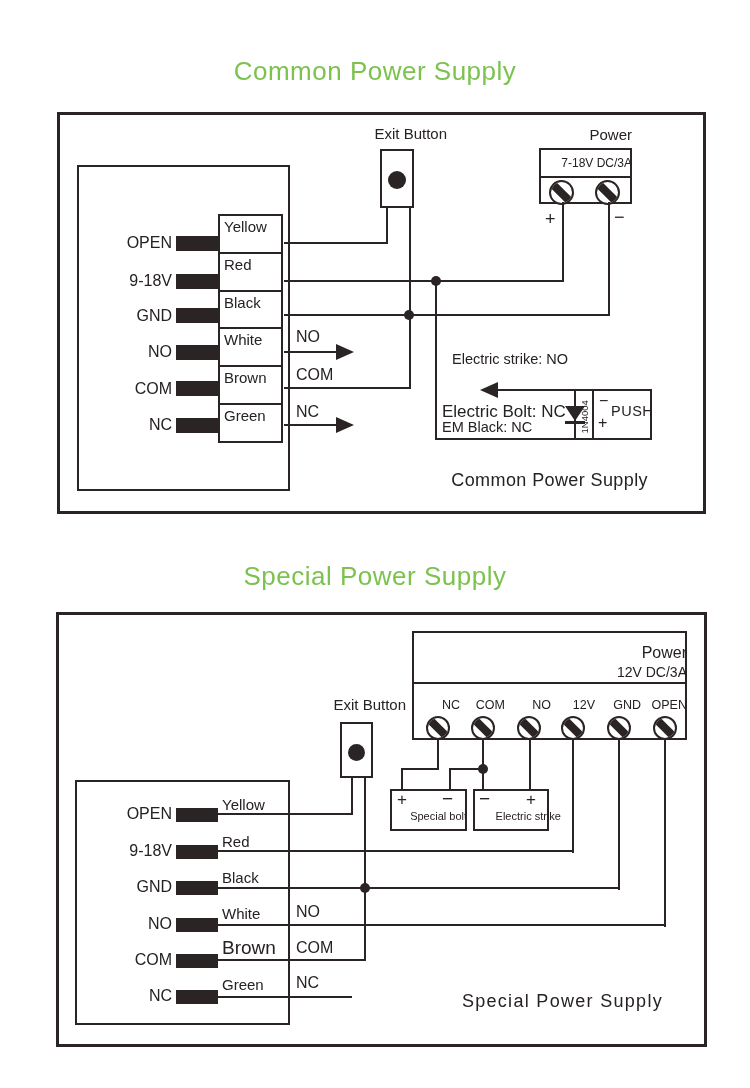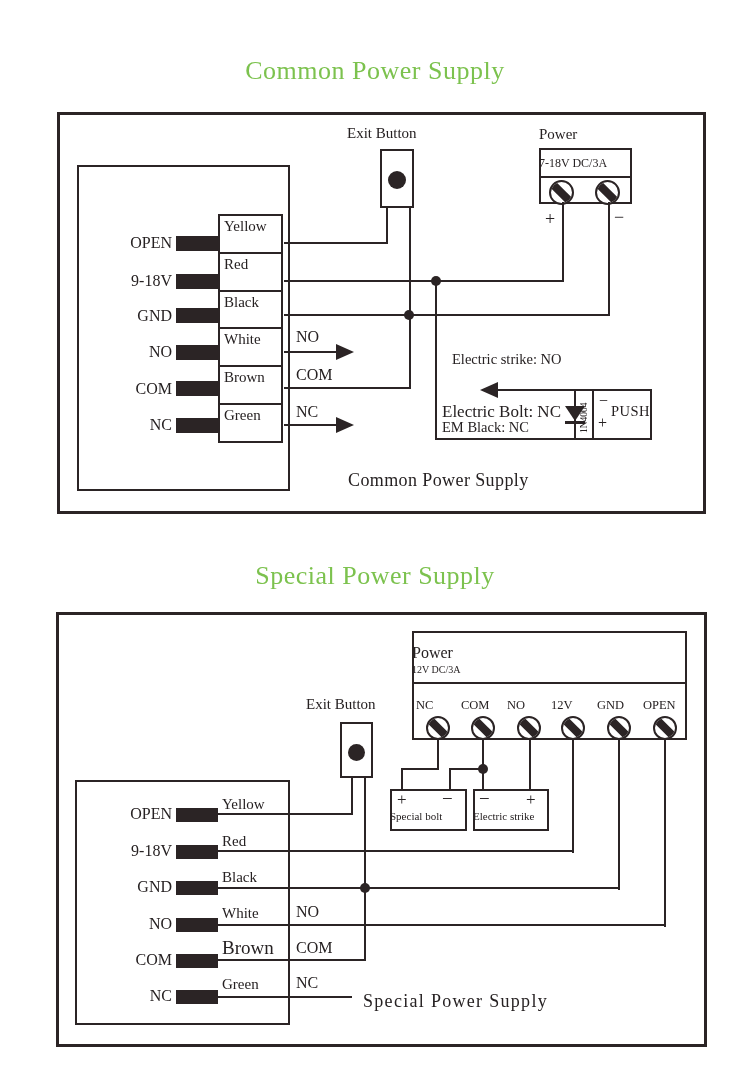--- a/index.html
+++ b/index.html
@@ -1,26 +1,26 @@
 <!DOCTYPE html>
 <html><head>
 <meta charset="utf-8">
 <style>
   html,body{margin:0;padding:0;background:#ffffff;}
   #stage{
     position:relative;width:750px;height:1088px;background:#ffffff;overflow:hidden;
-    font-family:Liberation Serif, serif;color:#262122;
+    font-family:Liberation Sans, sans-serif;color:#262122;
   }
   .hl{position:absolute;height:2px;background:#2b2425;}
   .vl{position:absolute;width:2px;background:#2b2425;}
   .box{position:absolute;border:2px solid #2b2425;box-sizing:border-box;background:transparent;}
   .outer{border-width:3px;}
   .lbl{position:absolute;white-space:nowrap;line-height:1.05;}
   .right{text-align:right;}
-  .center{text-align:left;}
+  .center{text-align:right;}
   .stub{position:absolute;background:#2b2425;}
   .dot{position:absolute;width:10px;height:10px;border-radius:50%;background:#2b2425;}
   .bigdot{position:absolute;width:18px;height:18px;border-radius:50%;background:#2b2425;}
   .arrow-r{position:absolute;width:0;height:0;border-left:18px solid #2b2425;border-top:8px solid transparent;border-bottom:8px solid transparent;}
   .arrow-l{position:absolute;width:0;height:0;border-right:18px solid #2b2425;border-top:8px solid transparent;border-bottom:8px solid transparent;}
   .screw{position:absolute;width:25px;height:25px;border:2px solid #2b2425;border-radius:50%;background:#fff;box-sizing:border-box;overflow:hidden;}
   .screw::after{content:"";position:absolute;left:-5px;right:-5px;top:50%;margin-top:-4px;height:8px;background:#2b2425;transform:rotate(45deg);}
   .screw.sm{width:24px;height:24px;}
   .title-green{position:absolute;width:750px;text-align:center;font-size:26px;letter-spacing:.5px;color:#7cc24e;}
   .caption{position:absolute;font-size:18px;letter-spacing:.4px;color:#262122;}
@@ -115,21 +115,21 @@
 
   <div class="caption center" style="left:348px;top:470px;width:300px;">Common Power Supply</div>
 
   <div class="title-green" style="top:561px;">Special Power Supply</div>
 
   <div class="box outer" style="left:56px;top:612px;width:651px;height:435px;"></div>
 
   <div class="box" style="left:412px;top:631px;width:275px;height:109px;"></div>
   <div class="hl" style="left:414px;top:682px;width:271px;"></div>
   <div class="lbl center" style="left:412px;top:645px;width:275px;font-size:16px;">Power</div>
-  <div class="lbl center" style="left:412px;top:665px;width:275px;font-size:10px;">12V DC/3A</div>
+  <div class="lbl center" style="left:412px;top:665px;width:275px;font-size:14px;">12V DC/3A</div>
   <div class="lbl center" style="left:416px;top:699px;width:44px;font-size:12.5px;">NC</div>
   <div class="lbl center" style="left:461px;top:699px;width:44px;font-size:12.5px;">COM</div>
   <div class="lbl center" style="left:507px;top:699px;width:44px;font-size:12.5px;">NO</div>
   <div class="lbl center" style="left:551px;top:699px;width:44px;font-size:12.5px;">12V</div>
   <div class="lbl center" style="left:597px;top:699px;width:44px;font-size:12.5px;">GND</div>
   <div class="lbl center" style="left:643px;top:699px;width:44px;font-size:12.5px;">OPEN</div>
   <div class="screw sm" style="left:426px;top:716px;"></div>
   <div class="screw sm" style="left:471px;top:716px;"></div>
   <div class="screw sm" style="left:517px;top:716px;"></div>
   <div class="screw sm" style="left:561px;top:716px;"></div>

